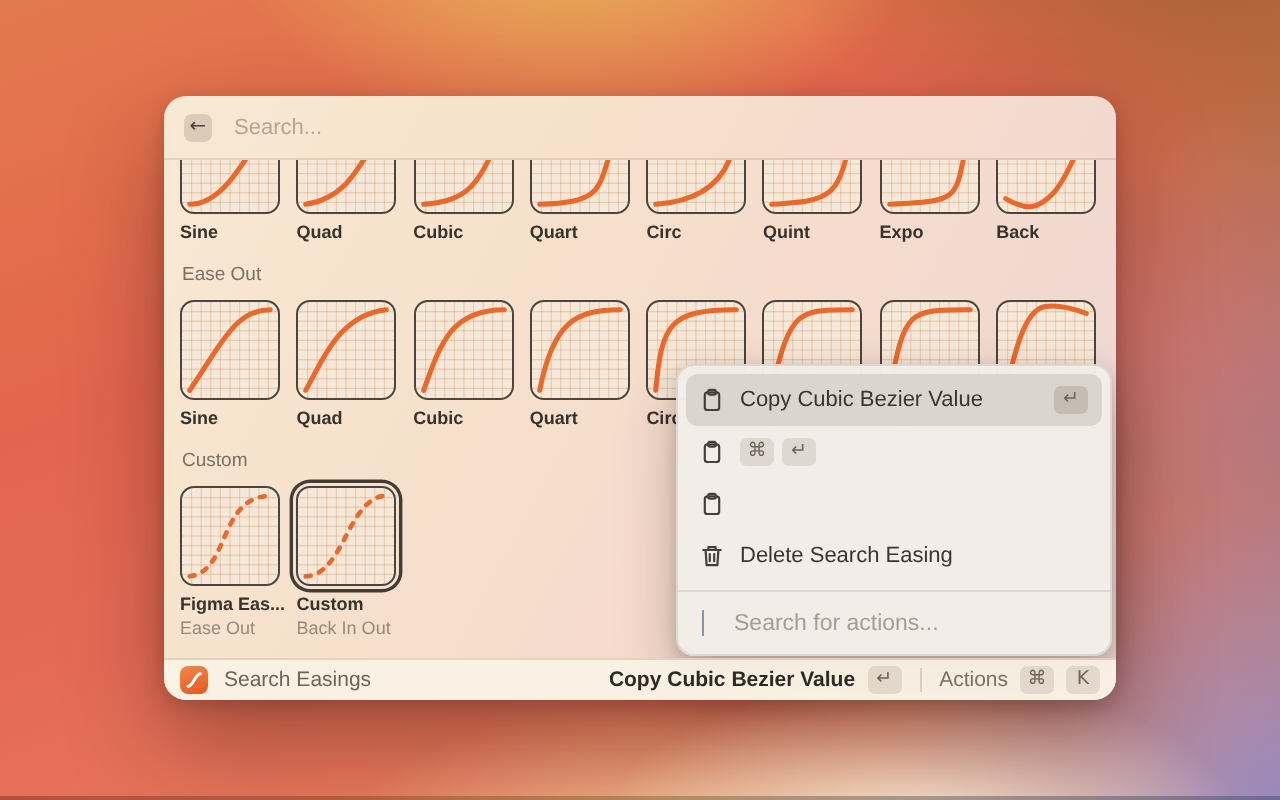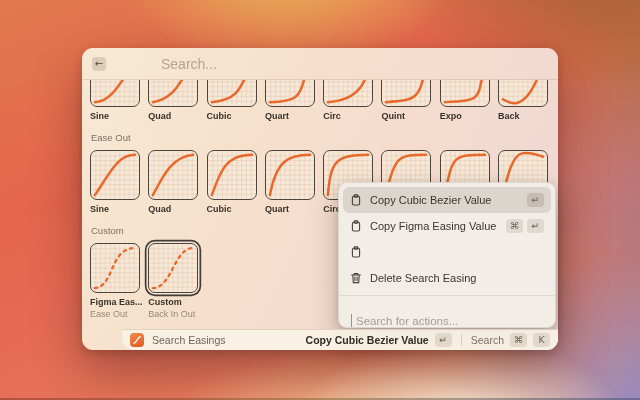--- a/index.html
+++ b/index.html
@@ -38,21 +38,21 @@
     border-bottom:1px solid rgba(115,80,58,0.15);
   }
   .back-btn{
     width:14px;height:14px;border:none;border-radius:4px;flex:0 0 auto;
     background:rgba(116,92,72,0.2);color:#4a443c;font-size:10px;line-height:14px;
     display:flex;align-items:center;justify-content:center;padding:0;cursor:default;
     font-family:"DejaVu Sans",sans-serif;
   }
   .search-input{
     flex:1;border:none;background:transparent;outline:none;
-    font-family:"Liberation Sans",sans-serif;font-size:14px;color:#3a352f;margin-left:44px;
+    font-family:"Liberation Sans",sans-serif;font-size:11px;color:#3a352f;
   }
   .search-input::placeholder{color:#b5a395;}
   
   .content{
     position:absolute;top:32px;bottom:21px;left:0;right:0;
     padding:0 8px;overflow:hidden;
   }
   .sec-label{font-size:9.5px;line-height:10px;color:#7c6f63;margin:12px 0 7px 1px;font-weight:500;}
   .section.clipped .row{margin-top:-23px;}
   .row{display:flex;gap:8.3px;}
@@ -90,30 +90,30 @@
   .kbd{
     min-width:10px;height:14px;padding:0 3.5px;border-radius:3.5px;
     background:rgba(122,106,90,0.16);color:#6d645a;font-size:9.5px;line-height:14px;
     display:inline-flex;align-items:center;justify-content:center;
     font-family:"DejaVu Sans",sans-serif;
   }
   .menu-item.hl .kbd{background:rgba(104,92,78,0.2);}
   .menu-keys{display:flex;gap:4px;}
   .menu-search{
     height:31px;border-top:1px solid rgba(90,75,60,0.13);
-    display:flex;align-items:flex-end;padding:0 12px;gap:2px;
+    display:flex;align-items:center;padding:0 12px;gap:13px;
   }
   .caret{width:1px;height:13px;background:#8b96ad;}
   .menu-search .ph{font-size:11.5px;color:#a69d93;padding-left:2px;}
   
   .footer{
     position:absolute;left:0;right:0;bottom:0;height:21px;
     background:rgba(250,243,229,0.9);border-top:1px solid rgba(130,98,70,0.22);
     border-radius:0 0 11px 11px;
-    display:flex;align-items:center;padding:0 8px;box-sizing:border-box;gap:8px;margin-left:40px;
+    display:flex;align-items:center;padding:0 8px;box-sizing:border-box;gap:8px;
   }
   .app-icon{
     width:14px;height:14px;border-radius:4px;flex:0 0 auto;
     background:linear-gradient(160deg,#f0894a,#e25a22);
     display:flex;align-items:center;justify-content:center;
   }
   .app-icon svg{width:10px;height:10px;stroke:#fff;stroke-width:1.8;fill:none;stroke-linecap:round;}
   .app-name{font-size:10.5px;color:#6e635a;}
   .footer-right{margin-left:auto;display:flex;align-items:center;gap:6px;}
   .primary-action{font-size:10.5px;font-weight:700;color:#2e2a25;}
@@ -634,21 +634,20 @@
               <span class="kbd">↵</span>
             </span>
           </div>
           <div class="menu-item">
             <span class="mi-icon">
               <svg viewBox="0 0 12 12">
                 <rect x="2.4" y="2.2" width="7.2" height="8.8" rx="1.4"></rect>
                 <rect x="4.1" y="0.9" width="3.8" height="2.4" rx="0.9"></rect>
               </svg>
             </span>
-            <span class="mi-label">Copy Figma Easing Value</span>
             <span class="menu-keys">
               <span class="kbd">⌘</span>
               <span class="kbd">↵</span>
             </span>
           </div>
           <div class="menu-item">
             <span class="mi-icon">
               <svg viewBox="0 0 12 12">
                 <rect x="2.4" y="2.2" width="7.2" height="8.8" rx="1.4"></rect>
                 <rect x="4.1" y="0.9" width="3.8" height="2.4" rx="0.9"></rect>
@@ -676,20 +675,20 @@
       <span class="app-icon">
         <svg viewBox="0 0 12 12">
             <path d="M2.4 9.8 C5.6 9.8 6.6 2.2 9.8 2.2"></path>
           </svg>
       </span>
       <span class="app-name">Search Easings</span>
       <span class="footer-right">
         <span class="primary-action">Copy Cubic Bezier Value</span>
         <span class="kbd">↵</span>
         <span class="footer-divider"></span>
-        <span class="actions-label">Search</span>
+        <span class="actions-label">Actions</span>
         <span class="kbd">⌘</span>
         <span class="kbd">K</span>
       </span>
     </div>
 
   </div>
 </div>
 
 </body></html>

